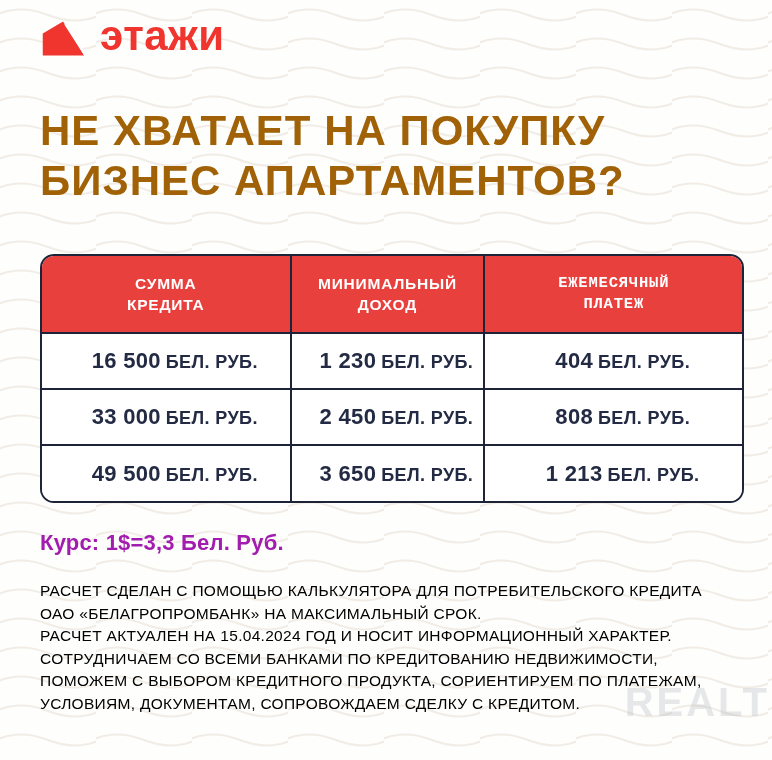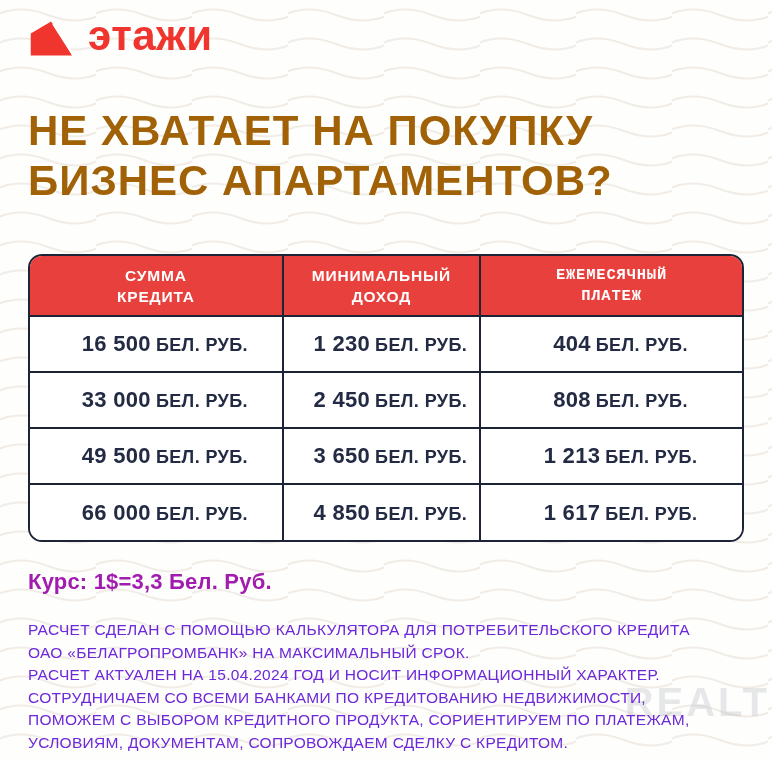--- a/index.html
+++ b/index.html
@@ -9,21 +9,21 @@
     background: #fdfdfc;
     position: relative;
     overflow: hidden;
     color: #1b2340;
   }
   .bg-waves {
     position: absolute; inset: 0; z-index: 0; pointer-events: none;
   }
   .page {
     position: absolute; inset: 0; z-index: 2;
-    padding: 14px 28px 0 28px;
+    padding: 14px 28px 0 40px;
   }
   
   .logo-row {
     display: flex; align-items: center; gap: 12px;
     height: 48px;
   }
   .logo-icon { width: 48px; height: 42px; display: block; }
   .logo-text {
     color: #f0342e;
     font-size: 42px;
@@ -58,21 +58,21 @@
   .credit-table col.c1 { width: 35.5%; }
   .credit-table col.c2 { width: 27.7%; }
   .credit-table col.c3 { width: 36.8%; }
   .credit-table th {
     background: #e8403d;
     color: #ffffff;
     font-size: 15.5px;
     font-weight: 700;
     letter-spacing: 0.8px;
     line-height: 21px;
-    height: 60px;
+    height: 77px;
     text-align: center;
     vertical-align: middle;
     border: 2.5px solid #1d2438;
     border-top: none;
     text-transform: uppercase;
   }
   .credit-table th:first-child { border-left: none; }
   .credit-table th:last-child { border-right: none; font-family: Liberation Mono, monospace; }
   .credit-table td {
     height: 56px;
@@ -108,21 +108,21 @@
     letter-spacing: 0.2px;
   }
   .disclaimer {
     margin-top: 24px;
     position: relative;
     z-index: 2;
   }
   .disclaimer p {
     font-size: 15.5px;
     line-height: 22.5px;
-    color: #6d28d9;
+    color: #000000;
     letter-spacing: 0.3px;
     white-space: nowrap;
     text-transform: uppercase;
   }
   .watermark {
     position: absolute;
     right: 2px;
     top: 680px;
     z-index: 1;
     font-size: 40px;
@@ -201,25 +201,20 @@
         <tr>
           <td><span class="cell-value">33 000</span><span class="cell-unit">БЕЛ. РУБ.</span></td>
           <td><span class="cell-value">2 450</span><span class="cell-unit">БЕЛ. РУБ.</span></td>
           <td><span class="cell-value">808</span><span class="cell-unit">БЕЛ. РУБ.</span></td>
         </tr>
         <tr>
           <td><span class="cell-value">49 500</span><span class="cell-unit">БЕЛ. РУБ.</span></td>
           <td><span class="cell-value">3 650</span><span class="cell-unit">БЕЛ. РУБ.</span></td>
           <td><span class="cell-value">1 213</span><span class="cell-unit">БЕЛ. РУБ.</span></td>
         </tr>
-        <tr>
-          <td><span class="cell-value">66 000</span><span class="cell-unit">БЕЛ. РУБ.</span></td>
-          <td><span class="cell-value">4 850</span><span class="cell-unit">БЕЛ. РУБ.</span></td>
-          <td><span class="cell-value">1 617</span><span class="cell-unit">БЕЛ. РУБ.</span></td>
-        </tr>
       </tbody>
     </table>
   </div>
 
   <div class="exchange-note">Курс: 1$=3,3 Бел. Руб.</div>
 
   <div class="disclaimer">
     <p>РАСЧЕТ СДЕЛАН С ПОМОЩЬЮ КАЛЬКУЛЯТОРА ДЛЯ ПОТРЕБИТЕЛЬСКОГО КРЕДИТА</p>
     <p>ОАО «БЕЛАГРОПРОМБАНК» НА МАКСИМАЛЬНЫЙ СРОК.</p>
     <p>РАСЧЕТ АКТУАЛЕН НА 15.04.2024 ГОД И НОСИТ ИНФОРМАЦИОННЫЙ ХАРАКТЕР.</p>

